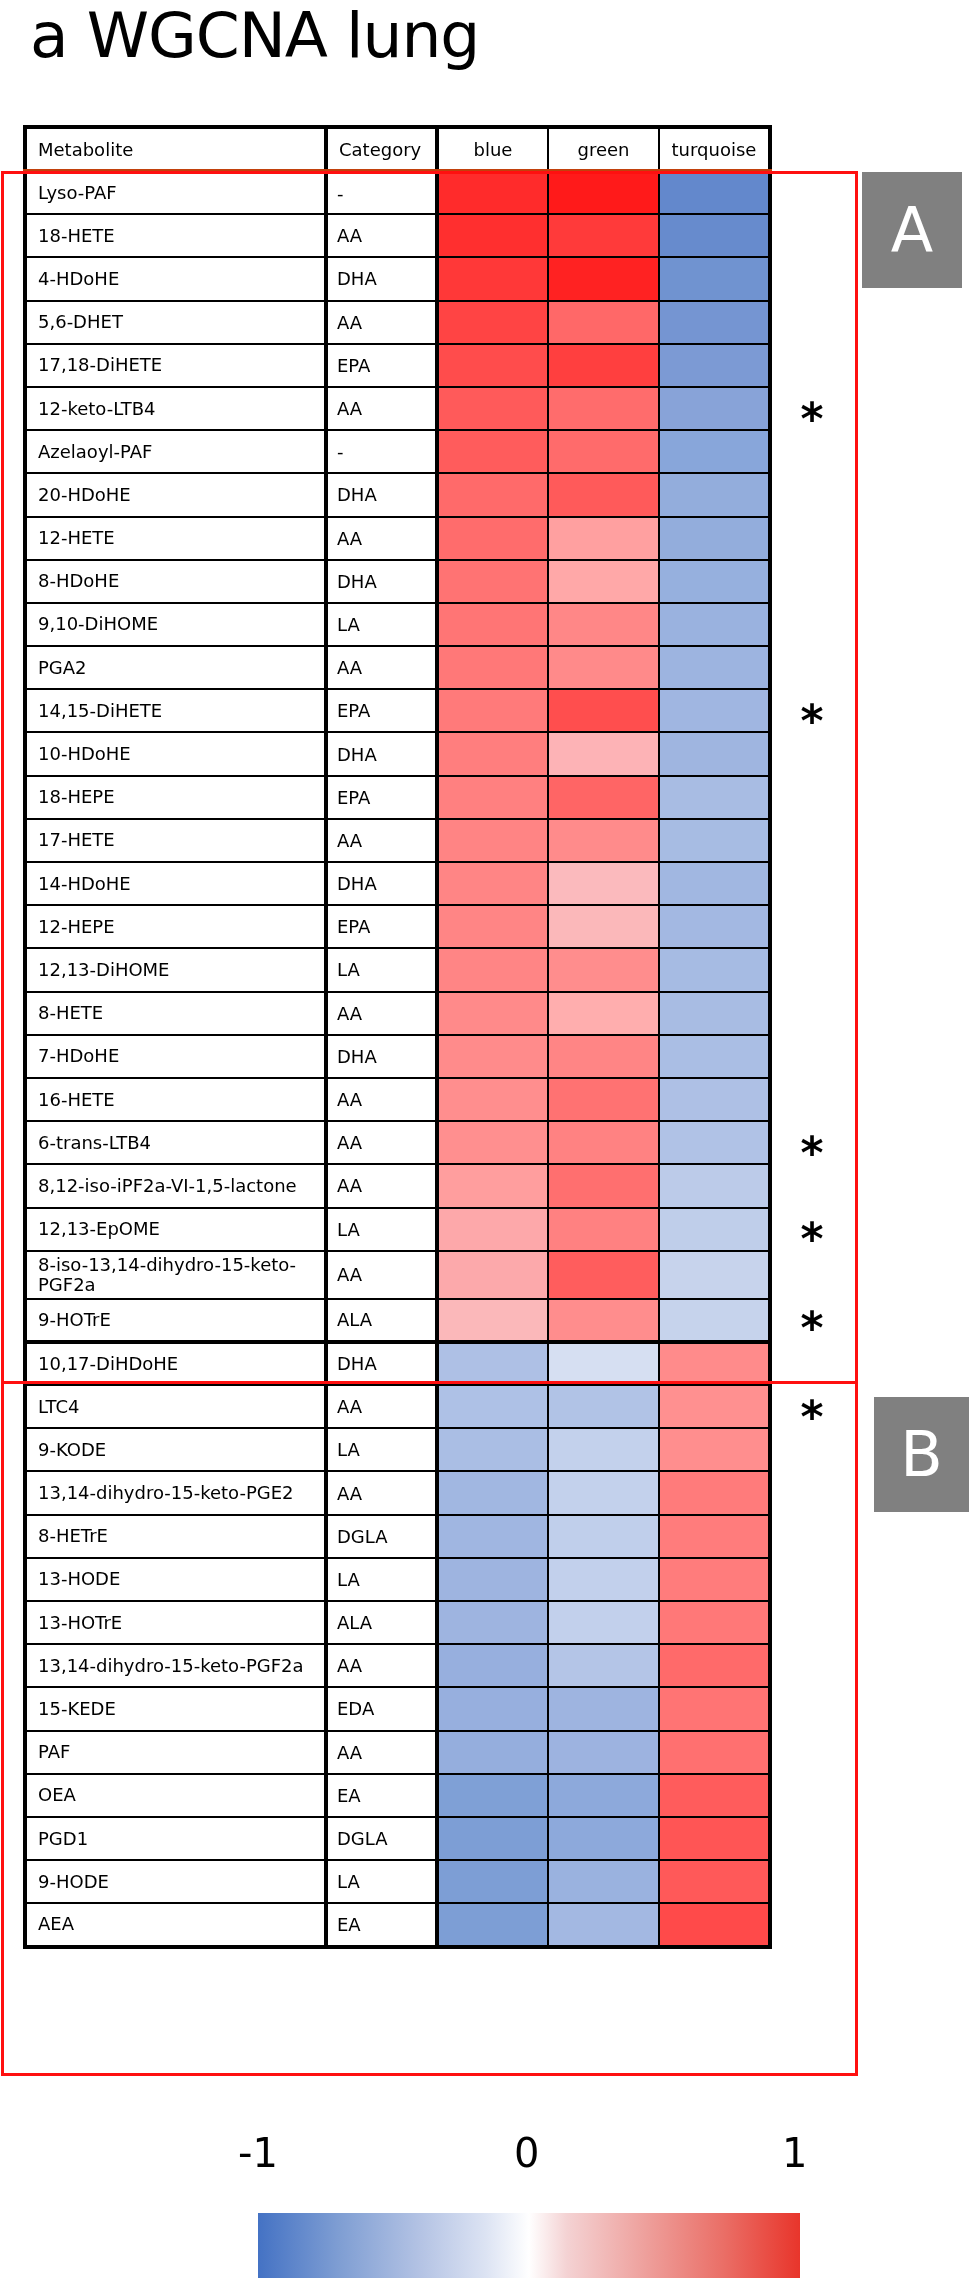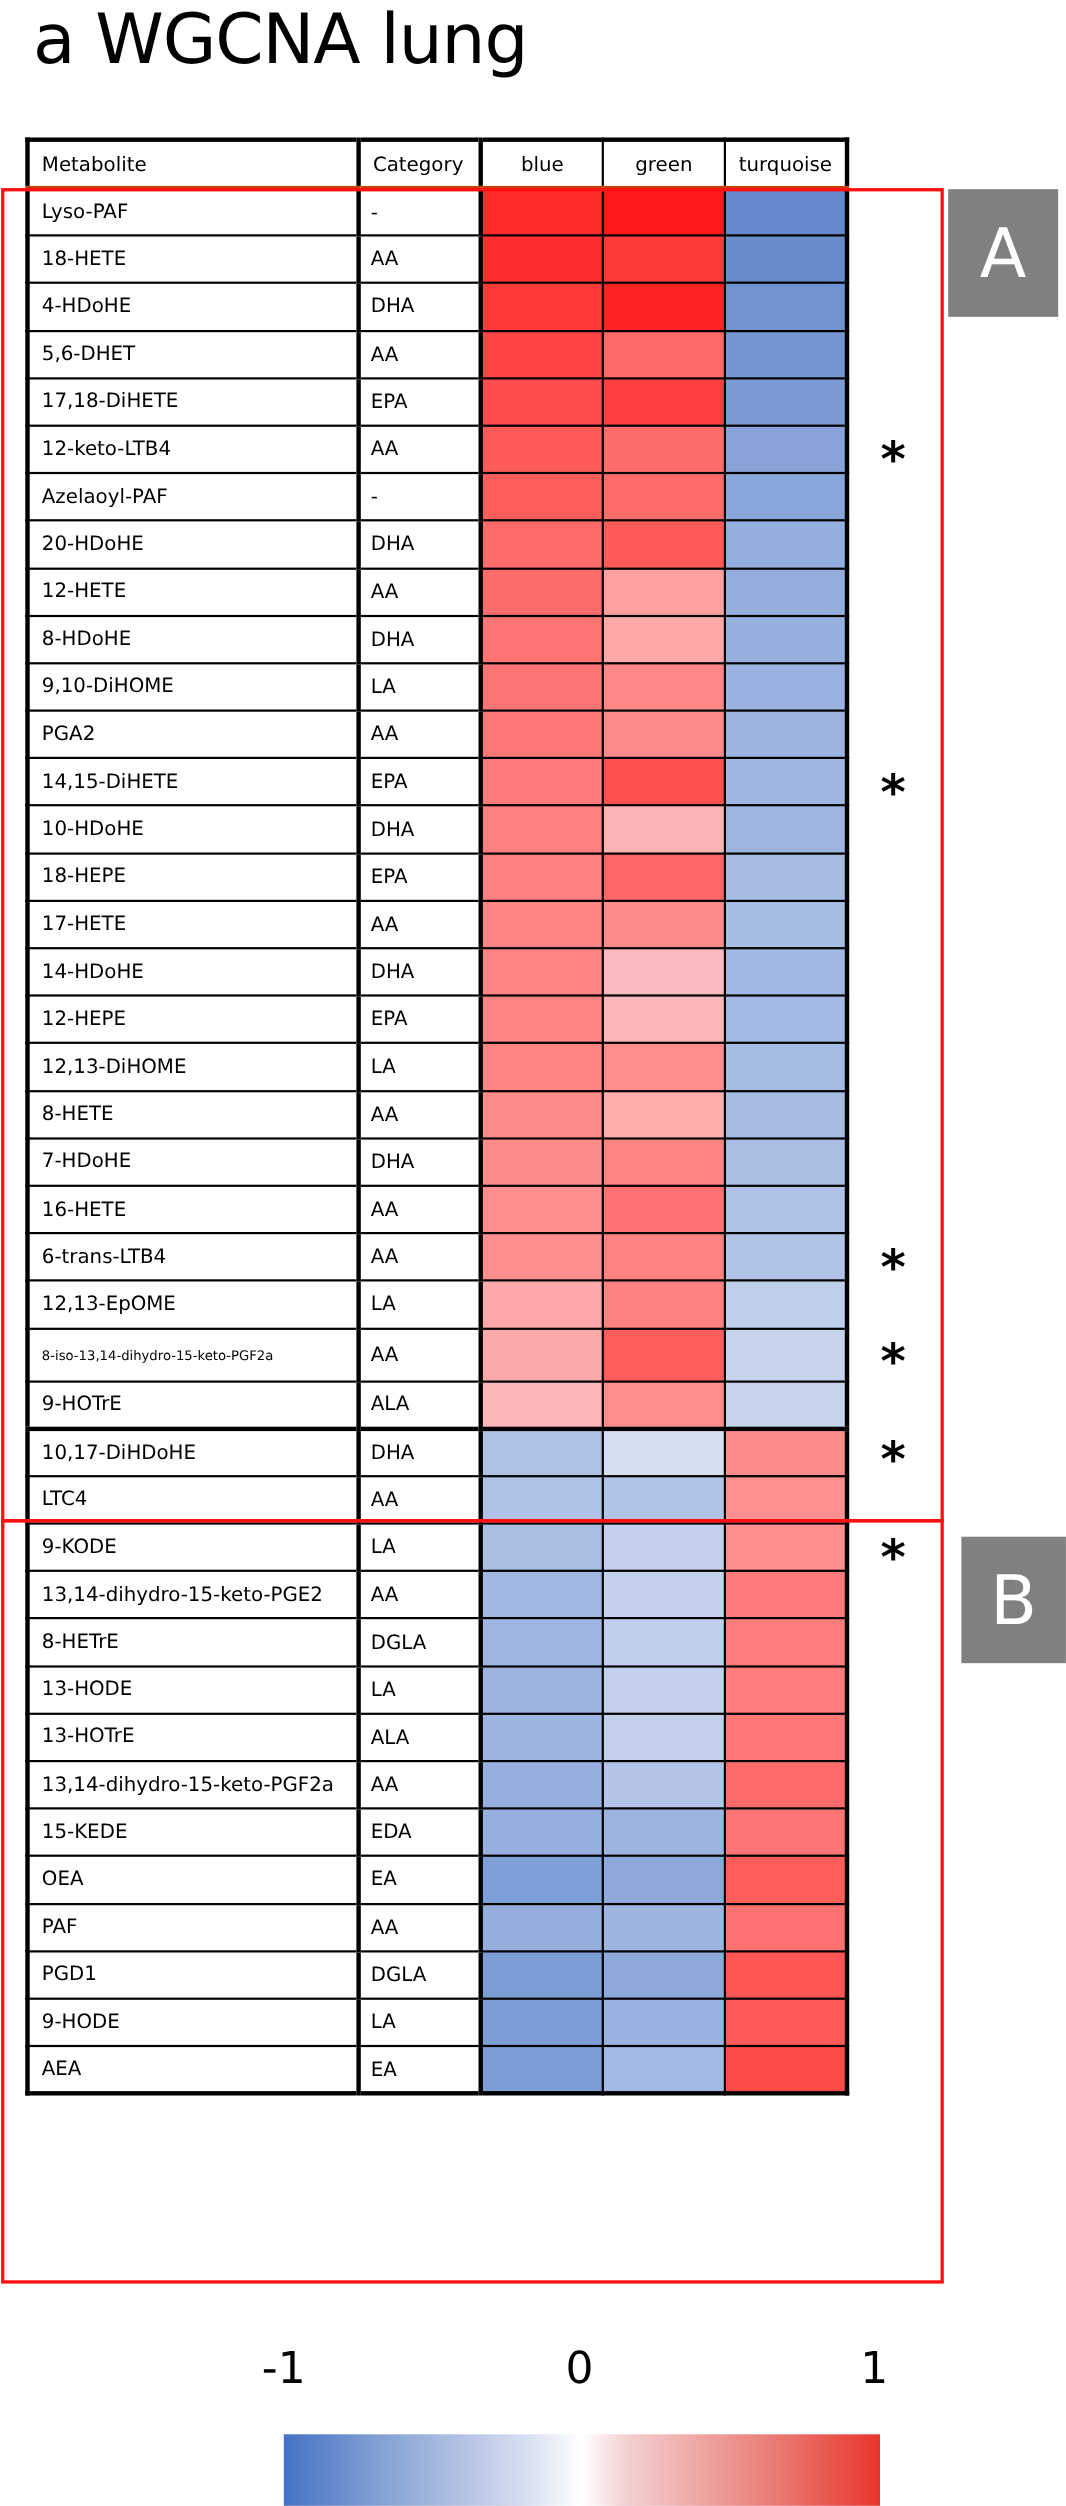--- a/index.html
+++ b/index.html
@@ -17,21 +17,21 @@
   .tbl th { height: 40px; }
   .tbl th.met, .tbl th.cat { text-align: left; padding-left: 11px; }
   .tbl th.heat { text-align: center; }
   .tbl tr.hdr th { border-bottom: 4px solid #c2410c; }
   .tbl td.met { padding-left: 11px; text-align: left; line-height: 20px; }
   .tbl td.cat { padding-left: 9px; border-left: 4px solid #000; }
   .tbl th.cat { border-left: 4px solid #000; }
   .tbl td.heat.first, .tbl th.heat.first { border-left: 4px solid #000; }
   .tbl tr.row { height: 43.2px; }
   .tbl tr.row.tall { height: 48px; }
-  .tbl td.met.wrap { font-size: 12px; line-height: 20px; }
+  .tbl td.met.wrap { font-size: 18px; line-height: 20px; }
   .group-box { position: absolute; border: 3px solid #ff1010; box-sizing: border-box; pointer-events: none; }
   .group-a { left: 1px; top: 171px; width: 857px; height: 1213px; }
   .group-b { left: 1px; top: 1381px; width: 857px; height: 695px; }
   .group-label { position: absolute; background: #808080; color: #fff; font-size: 62px;
                  display: flex; align-items: center; justify-content: center;
                  font-family: "DejaVu Sans", "Liberation Sans", sans-serif; }
   .label-a { left: 862px; top: 172px; width: 100px; height: 116px; }
   .label-b { left: 874px; top: 1397px; width: 95px; height: 115px; }
   .star { position: absolute; left: 792px; width: 40px; text-align: center; font-size: 44px;
           font-weight: bold; line-height: 44px; font-family: "DejaVu Sans", sans-serif; }
@@ -218,20 +218,27 @@
         <td class="heat" title="-0.43" style="background: rgb(174, 192, 229);"></td>
       </tr>
       <tr class="row">
         <td class="met">6-trans-LTB4</td>
         <td class="cat">AA</td>
         <td class="heat first" title="0.44" style="background: rgb(255, 143, 143);"></td>
         <td class="heat" title="0.49" style="background: rgb(255, 130, 130);"></td>
         <td class="heat" title="-0.42" style="background: rgb(176, 194, 230);"></td>
       </tr>
       <tr class="row">
+        <td class="met">8,12-iso-iPF2a-VI-1,5-lactone</td>
+        <td class="cat">AA</td>
+        <td class="heat first" title="0.38" style="background: rgb(255, 158, 158);"></td>
+        <td class="heat" title="0.56" style="background: rgb(255, 111, 111);"></td>
+        <td class="heat" title="-0.36" style="background: rgb(188, 203, 233);"></td>
+      </tr>
+      <tr class="row">
         <td class="met">12,13-EpOME</td>
         <td class="cat">LA</td>
         <td class="heat first" title="0.34" style="background: rgb(253, 168, 170);"></td>
         <td class="heat" title="0.5" style="background: rgb(255, 129, 129);"></td>
         <td class="heat" title="-0.34" style="background: rgb(191, 206, 234);"></td>
       </tr>
       <tr class="row tall">
         <td class="met wrap">8-iso-13,14-dihydro-15-keto-PGF2a</td>
         <td class="cat">AA</td>
         <td class="heat first" title="0.33" style="background: rgb(252, 169, 171);"></td>
@@ -302,32 +309,32 @@
         <td class="heat" title="0.6" style="background: rgb(255, 106, 106);"></td>
       </tr>
       <tr class="row">
         <td class="met">15-KEDE</td>
         <td class="cat">EDA</td>
         <td class="heat first" title="-0.55" style="background: rgb(151, 175, 222);"></td>
         <td class="heat" title="-0.52" style="background: rgb(158, 180, 224);"></td>
         <td class="heat" title="0.55" style="background: rgb(255, 116, 116);"></td>
       </tr>
       <tr class="row">
+        <td class="met">PAF</td>
+        <td class="cat">AA</td>
+        <td class="heat first" title="-0.56" style="background: rgb(149, 174, 221);"></td>
+        <td class="heat" title="-0.52" style="background: rgb(157, 179, 224);"></td>
+        <td class="heat" title="0.57" style="background: rgb(255, 112, 112);"></td>
+      </tr>
+      <tr class="row">
         <td class="met">OEA</td>
         <td class="cat">EA</td>
         <td class="heat first" title="-0.67" style="background: rgb(127, 160, 214);"></td>
         <td class="heat" title="-0.6" style="background: rgb(141, 169, 219);"></td>
         <td class="heat" title="0.66" style="background: rgb(255, 92, 92);"></td>
-      </tr>
-      <tr class="row">
-        <td class="met">PAF</td>
-        <td class="cat">AA</td>
-        <td class="heat first" title="-0.56" style="background: rgb(149, 174, 221);"></td>
-        <td class="heat" title="-0.52" style="background: rgb(157, 179, 224);"></td>
-        <td class="heat" title="0.57" style="background: rgb(255, 112, 112);"></td>
       </tr>
       <tr class="row">
         <td class="met">PGD1</td>
         <td class="cat">DGLA</td>
         <td class="heat first" title="-0.68" style="background: rgb(125, 158, 213);"></td>
         <td class="heat" title="-0.6" style="background: rgb(141, 169, 219);"></td>
         <td class="heat" title="0.7" style="background: rgb(255, 85, 85);"></td>
       </tr>
       <tr class="row">
         <td class="met">9-HODE</td>

